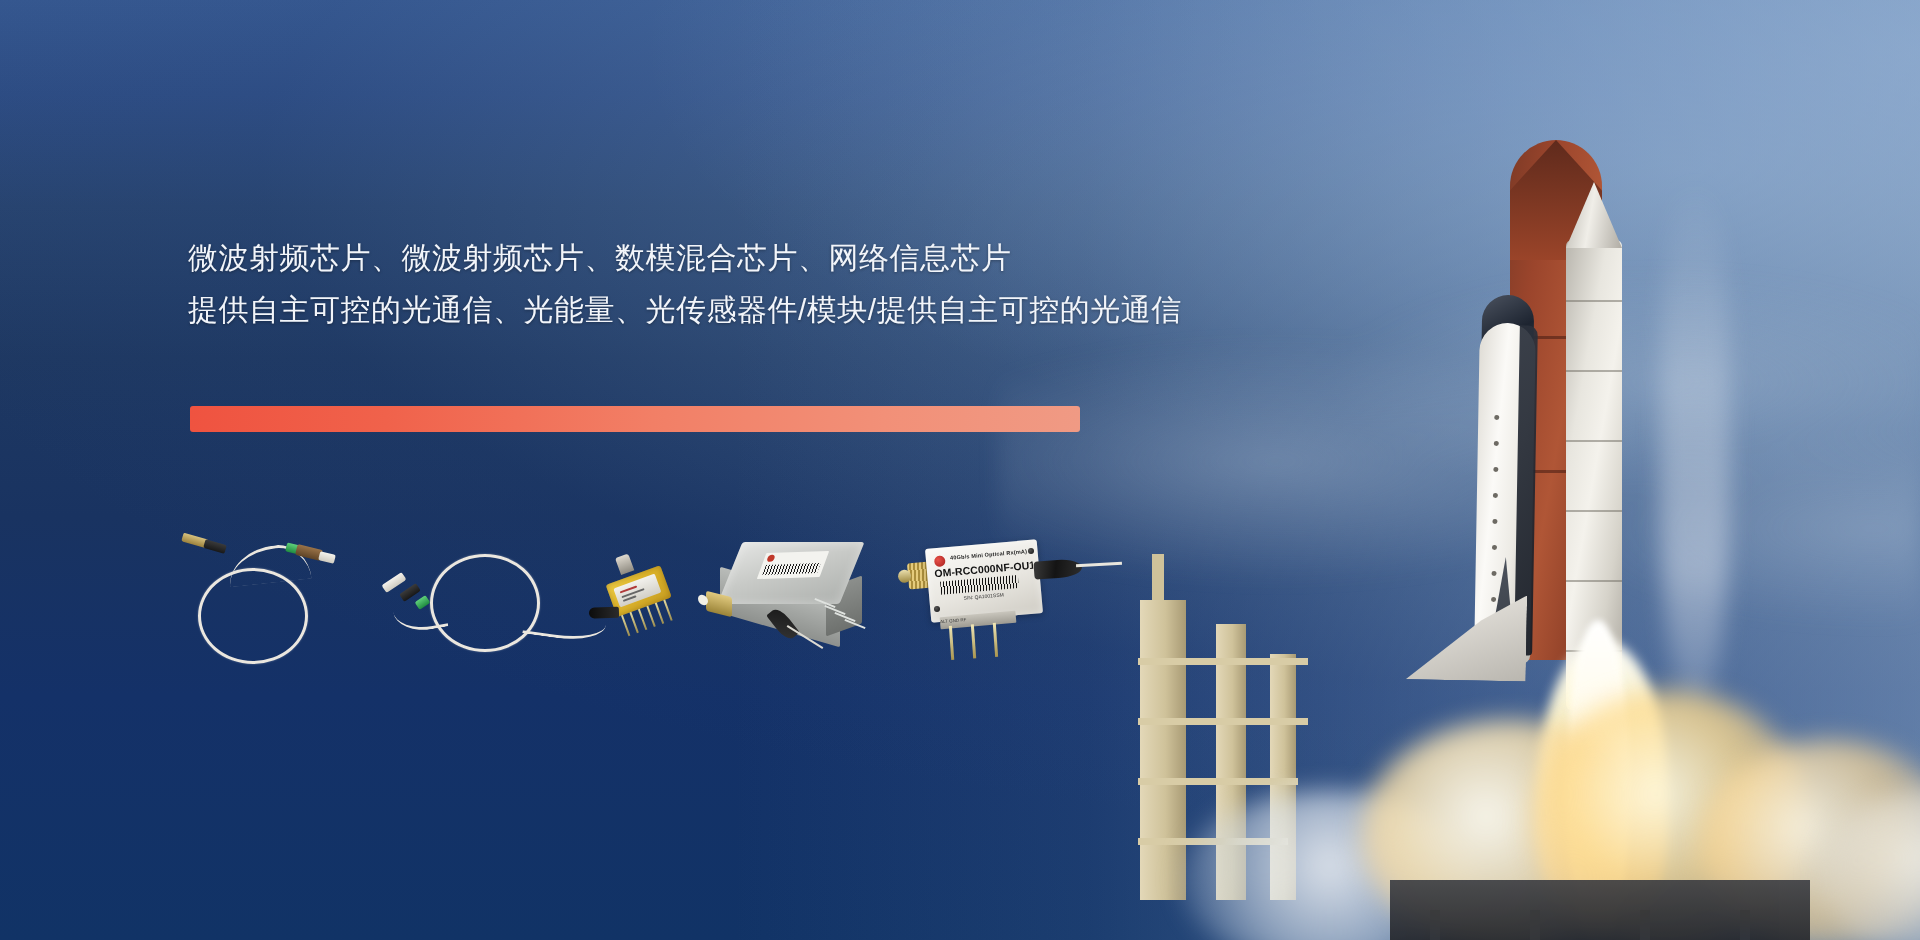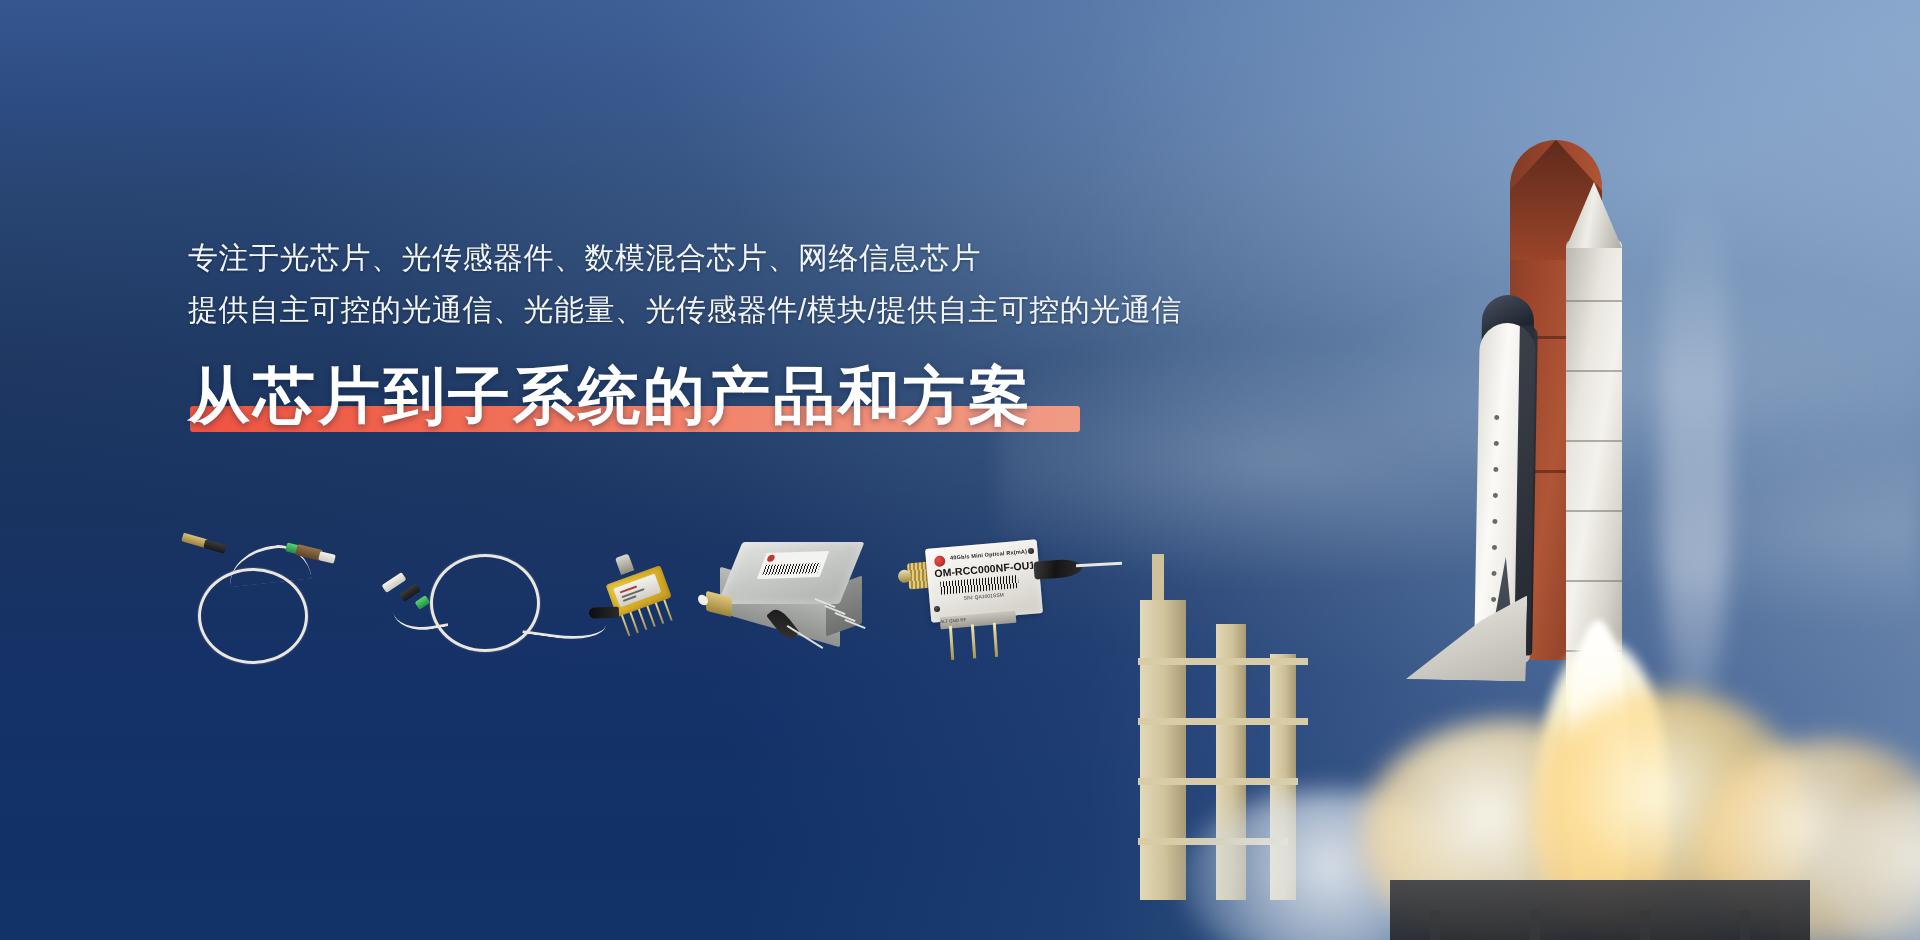--- a/index.html
+++ b/index.html
@@ -432,26 +432,25 @@
 
     <div class="deck">
       <div class="leg"></div>
         <div class="leg"></div>
         <div class="leg"></div>
         <div class="leg"></div>
     </div>
   </div>
 
   <div class="copy">
-    <div class="sub">专注于光芯片、光传感器件、数模混合芯片、网络信息芯片</div>
+    <div class="sub">微波射频芯片、微波射频芯片、数模混合芯片、网络信息芯片</div>
     <div class="sub">提供自主可控的光通信、光能量、光传感器件/模块/提供自主可控的光通信</div>
 
     <div class="headline-wrap">
       <div class="hl-bar"></div>
-      <div class="headline">从芯片到子系统的产品和方案</div>
     </div>
   </div>
 
   <div class="products">
 
     <div class="prod pc1">
       <div class="loop"></div>
       <div class="tail"></div>
       <div class="ferrule c-a conn-gold"></div>
       <div class="ferrule c-b conn-dark"></div>

